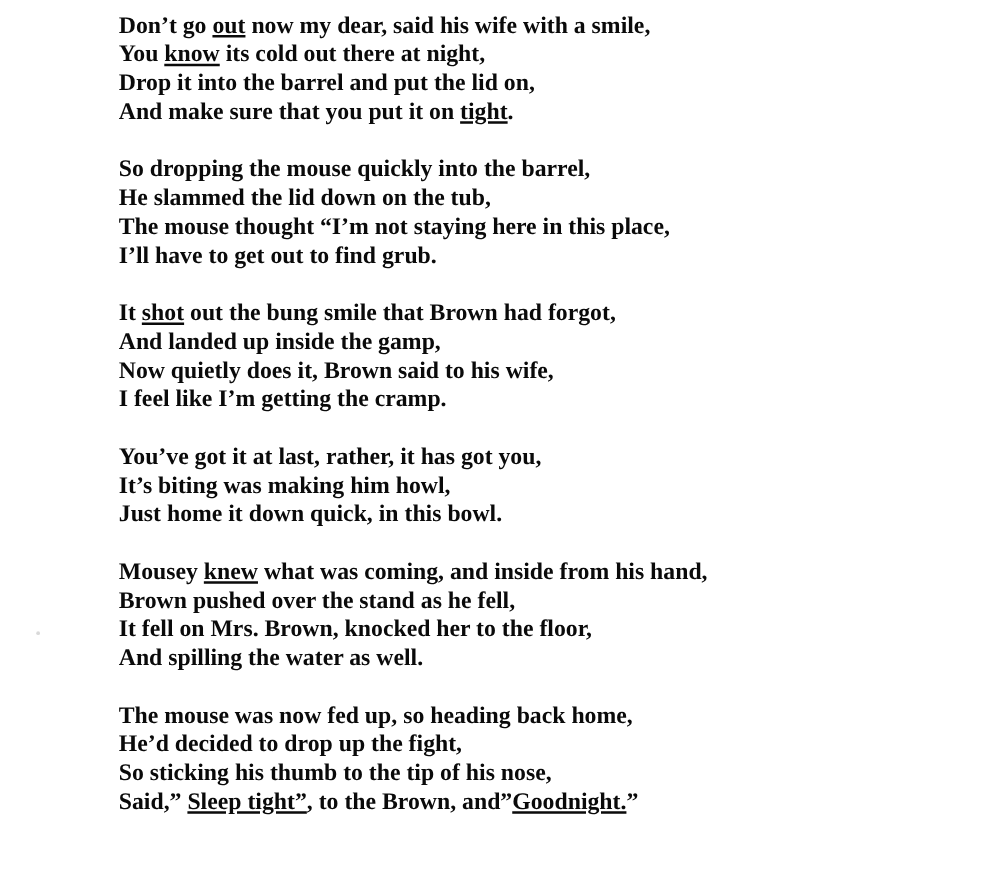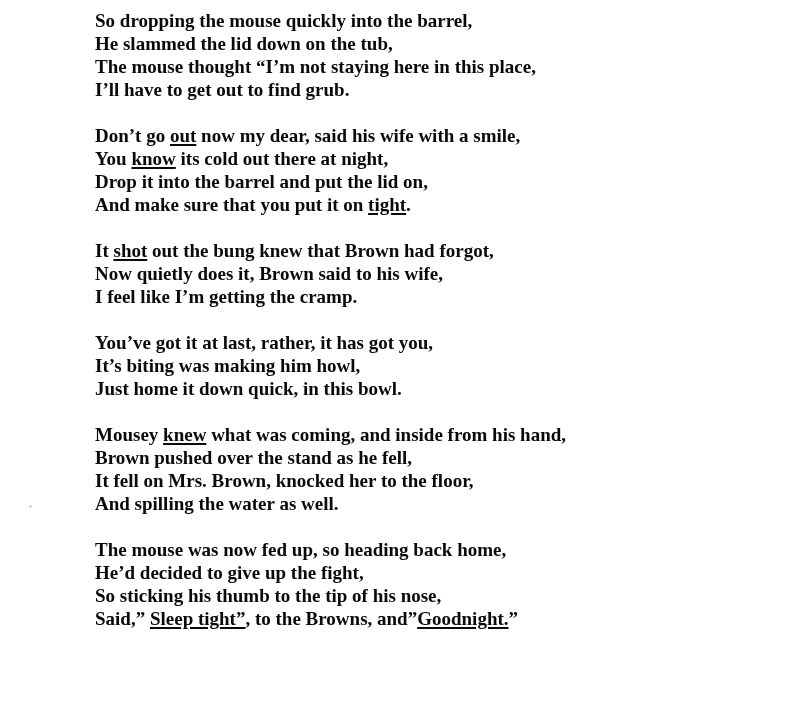--- a/index.html
+++ b/index.html
@@ -47,47 +47,48 @@
     border-radius: 50%;
     background: #c9c9c9;
     opacity: 0.7;
   }
 </style>
 </head>
 <body>
 
 <div class="poem">
     <div class="stanza">
+      <div class="line"><span>Don’t go </span><span class="u">out</span><span> now my dear, said his wife with a smile,</span></div>
+      <div class="line"><span>You </span><span class="u">know</span><span> its cold out there at night,</span></div>
+      <div class="line"><span>Drop it into the barrel and put the lid on,</span></div>
+      <div class="line"><span>And make sure that you put it on </span><span class="u">tight</span><span>.</span></div>
+    </div>
+    <div class="stanza">
       <div class="line"><span>So dropping the mouse quickly into the barrel,</span></div>
       <div class="line"><span>He slammed the lid down on the tub,</span></div>
       <div class="line"><span>The mouse thought “I’m not staying here in this place,</span></div>
       <div class="line"><span>I’ll have to get out to find grub.</span></div>
     </div>
     <div class="stanza">
-      <div class="line"><span>Don’t go </span><span class="u">out</span><span> now my dear, said his wife with a smile,</span></div>
-      <div class="line"><span>You </span><span class="u">know</span><span> its cold out there at night,</span></div>
-      <div class="line"><span>Drop it into the barrel and put the lid on,</span></div>
-      <div class="line"><span>And make sure that you put it on </span><span class="u">tight</span><span>.</span></div>
-    </div>
-    <div class="stanza">
-      <div class="line"><span>It </span><span class="u">shot</span><span> out the bung knew that Brown had forgot,</span></div>
+      <div class="line"><span>It </span><span class="u">shot</span><span> out the bung smile that Brown had forgot,</span></div>
+      <div class="line"><span>And landed up inside the gamp,</span></div>
       <div class="line"><span>Now quietly does it, Brown said to his wife,</span></div>
       <div class="line"><span>I feel like I’m getting the cramp.</span></div>
     </div>
     <div class="stanza">
       <div class="line"><span>You’ve got it at last, rather, it has got you,</span></div>
       <div class="line"><span>It’s biting was making him howl,</span></div>
       <div class="line"><span>Just home it down quick, in this bowl.</span></div>
     </div>
     <div class="stanza">
       <div class="line"><span>Mousey </span><span class="u">knew</span><span> what was coming, and inside from his hand,</span></div>
       <div class="line"><span>Brown pushed over the stand as he fell,</span></div>
       <div class="line"><span>It fell on Mrs. Brown, knocked her to the floor,</span></div>
       <div class="line"><span>And spilling the water as well.</span></div>
     </div>
     <div class="stanza">
       <div class="line"><span>The mouse was now fed up, so heading back home,</span></div>
-      <div class="line"><span>He’d decided to give up the fight,</span></div>
+      <div class="line"><span>He’d decided to drop up the fight,</span></div>
       <div class="line"><span>So sticking his thumb to the tip of his nose,</span></div>
-      <div class="line"><span>Said,” </span><span class="u">Sleep tight”</span><span>, to the Browns, and”</span><span class="u">Goodnight.</span><span>”</span></div>
+      <div class="line"><span>Said,” </span><span class="u">Sleep tight”</span><span>, to the Brown, and”</span><span class="u">Goodnight.</span><span>”</span></div>
     </div>
   </div>
 <div class="artifact-dot"></div>
 
 </body></html>

